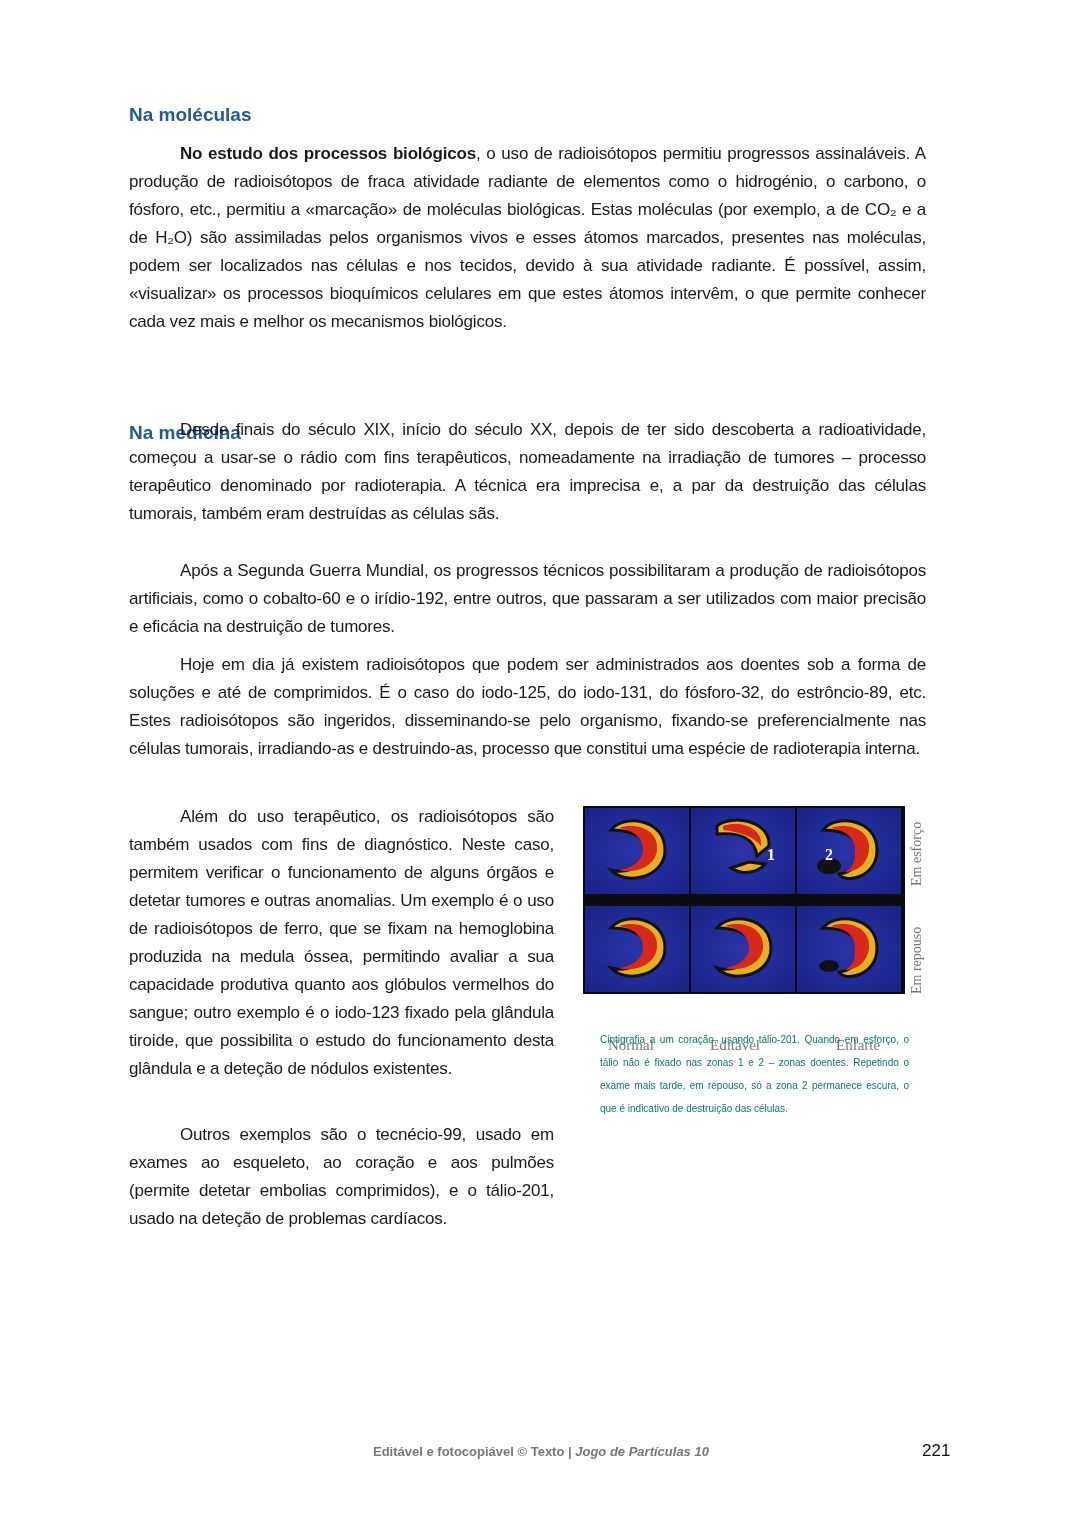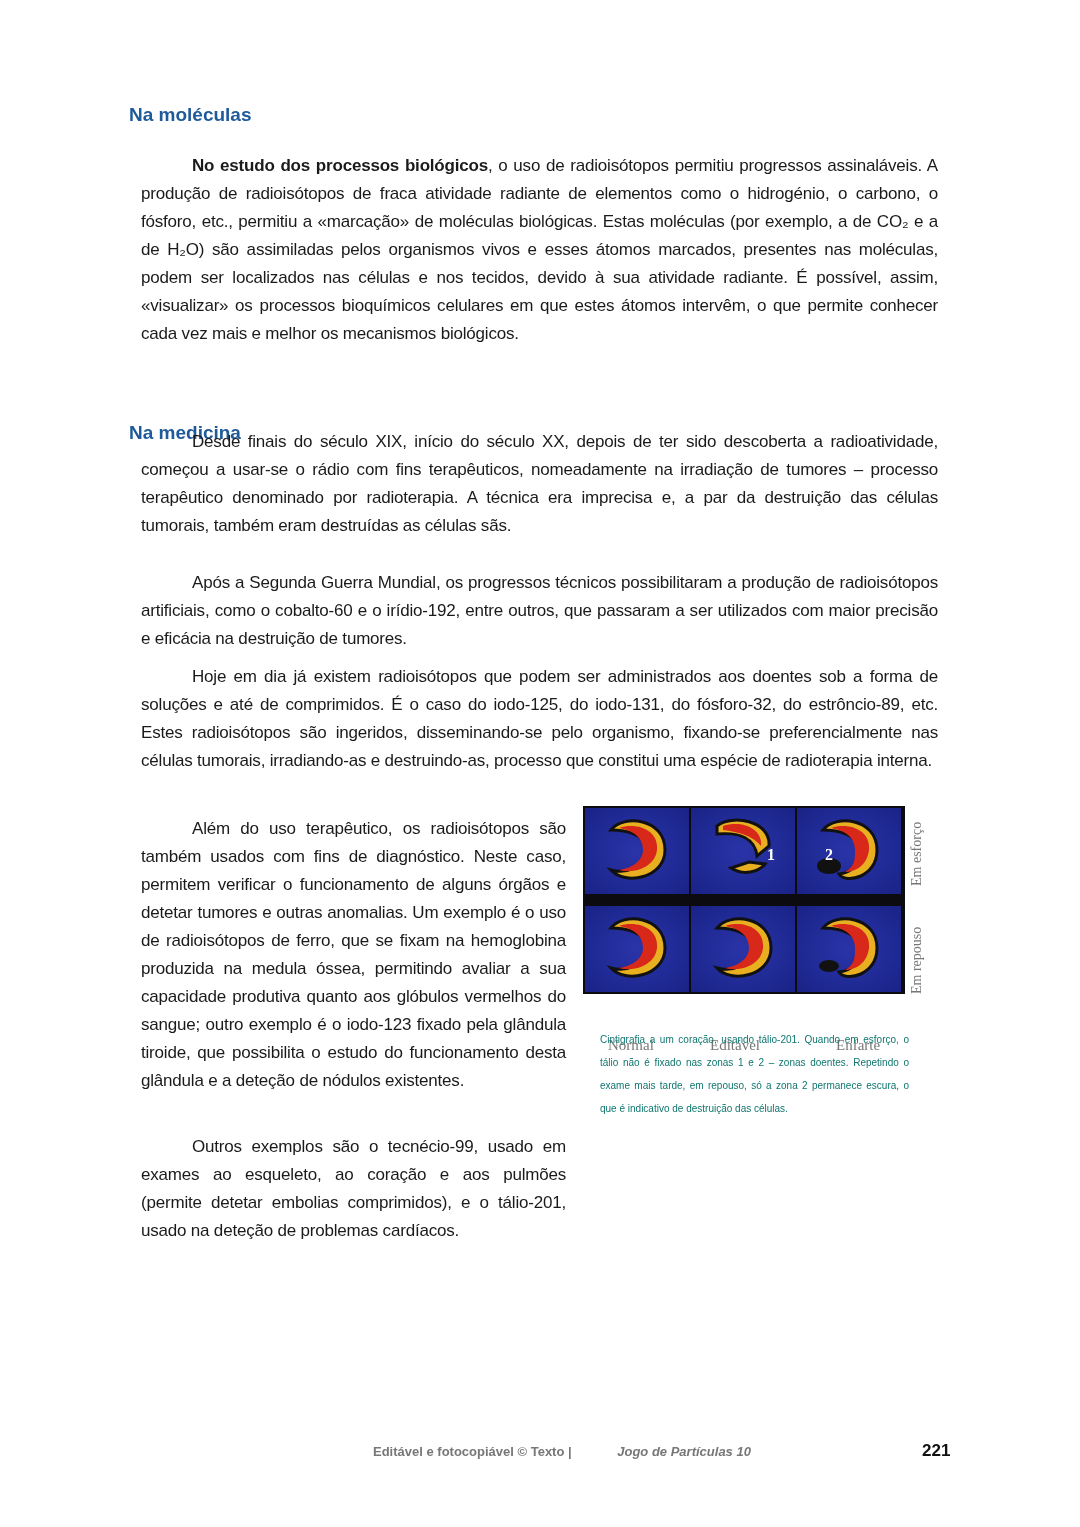--- a/index.html
+++ b/index.html
@@ -1,36 +1,36 @@
 <!DOCTYPE html>
 <html><head>
 <meta charset="utf-8">
 <style>
   html, body { margin: 0; padding: 0; background: #ffffff; }
   body { width: 1080px; height: 1527px; position: relative; overflow: hidden;
          font-family: "Liberation Sans", sans-serif; color: #1a1a1a; }
   .heading { position: absolute; left: 129px; font-weight: bold; font-size: 19px; color: #1f5a9a; margin: 0; }
   .para { position: absolute; left: 129px; width: 797px; font-size: 17px; line-height: 28px;
-          text-align: justify; margin: 12px; text-indent: 51px; letter-spacing: -0.2px; }
+          text-align: justify; margin: 0; text-indent: 51px; letter-spacing: -0.2px; }
   .para b { font-weight: bold; }
   .narrow { width: 425px; }
   .figure { position: absolute; left: 583px; top: 806px; width: 345px; height: 215px; }
   .scan { position: absolute; left: 0; top: 0; width: 322px; height: 188px; background: #0c0c10; }
   .panel { position: absolute; width: 104px; height: 86px; overflow: hidden;
            background: radial-gradient(ellipse at 50% 50%, #2a34a8 0%, #1f2a95 60%, #1a2285 100%); }
   .heart { position: absolute; left: 18px; top: 8px; width: 70px; height: 68px; }
   .zone-label { position: absolute; color: #fff; font-weight: bold; font-family: "Liberation Serif", serif; font-size: 16px; }
   .col-label { position: absolute; top: 191px; font-family: "Liberation Serif", serif; font-size: 15px; color: #777; margin-top: 40px; }
   .row-label { position: absolute; font-family: "Liberation Serif", serif; font-size: 14px; color: #777;
                transform: rotate(-90deg); transform-origin: left top; white-space: nowrap; }
   .caption { position: absolute; left: 599px; top: 1027px; width: 309px; font-size: 10px; line-height: 23px;
              text-align: justify; color: #0f766e; margin: 1px; }
   .footer { position: absolute; top: 1444px; left: 373px; font-size: 13px; color: #777; font-weight: bold; }
-  .footer i { font-style: italic; margin-left: 42px; }
-  .page-num { position: absolute; top: 1441px; left: 922px; font-size: 17px; font-weight: bold; color: #111; }
+  .footer i { font-style: italic; }
+  .page-num { position: absolute; top: 1441px; left: 922px; font-size: 17px; font-weight: normal; color: #111; }
 </style>
 </head>
 <body>
 
 <h2 class="heading" style="top:104px;">Na moléculas</h2>
 <p class="para" style="top:140px;"><b>No estudo dos processos biológicos</b><span>, o uso de radioisótopos permitiu progressos assinaláveis. A produção de radioisótopos de fraca atividade radiante de elementos como o hidrogénio, o carbono, o fósforo, etc., permitiu a «marcação» de moléculas biológicas. Estas moléculas (por exemplo, a de CO₂ e a de H₂O) são assimiladas pelos organismos vivos e esses átomos marcados, presentes nas moléculas, podem ser localizados nas células e nos tecidos, devido à sua atividade radiante. É possível, assim, «visualizar» os processos bioquímicos celulares em que estes átomos intervêm, o que permite conhecer cada vez mais e melhor os mecanismos biológicos.</span></p>
 
 <h2 class="heading" style="top:386px;margin-top:36px;">Na medicina</h2>
 <p class="para" style="top:416px;">Desde finais do século XIX, início do século XX, depois de ter sido descoberta a radioatividade, começou a usar-se o rádio com fins terapêuticos, nomeadamente na irradiação de tumores – processo terapêutico denominado por radioterapia. A técnica era imprecisa e, a par da destruição das células tumorais, também eram destruídas as células sãs.</p>
 <p class="para" style="top:557px;">Após a Segunda Guerra Mundial, os progressos técnicos possibilitaram a produção de radioisótopos artificiais, como o cobalto-60 e o irídio-192, entre outros, que passaram a ser utilizados com maior precisão e eficácia na destruição de tumores.</p>

